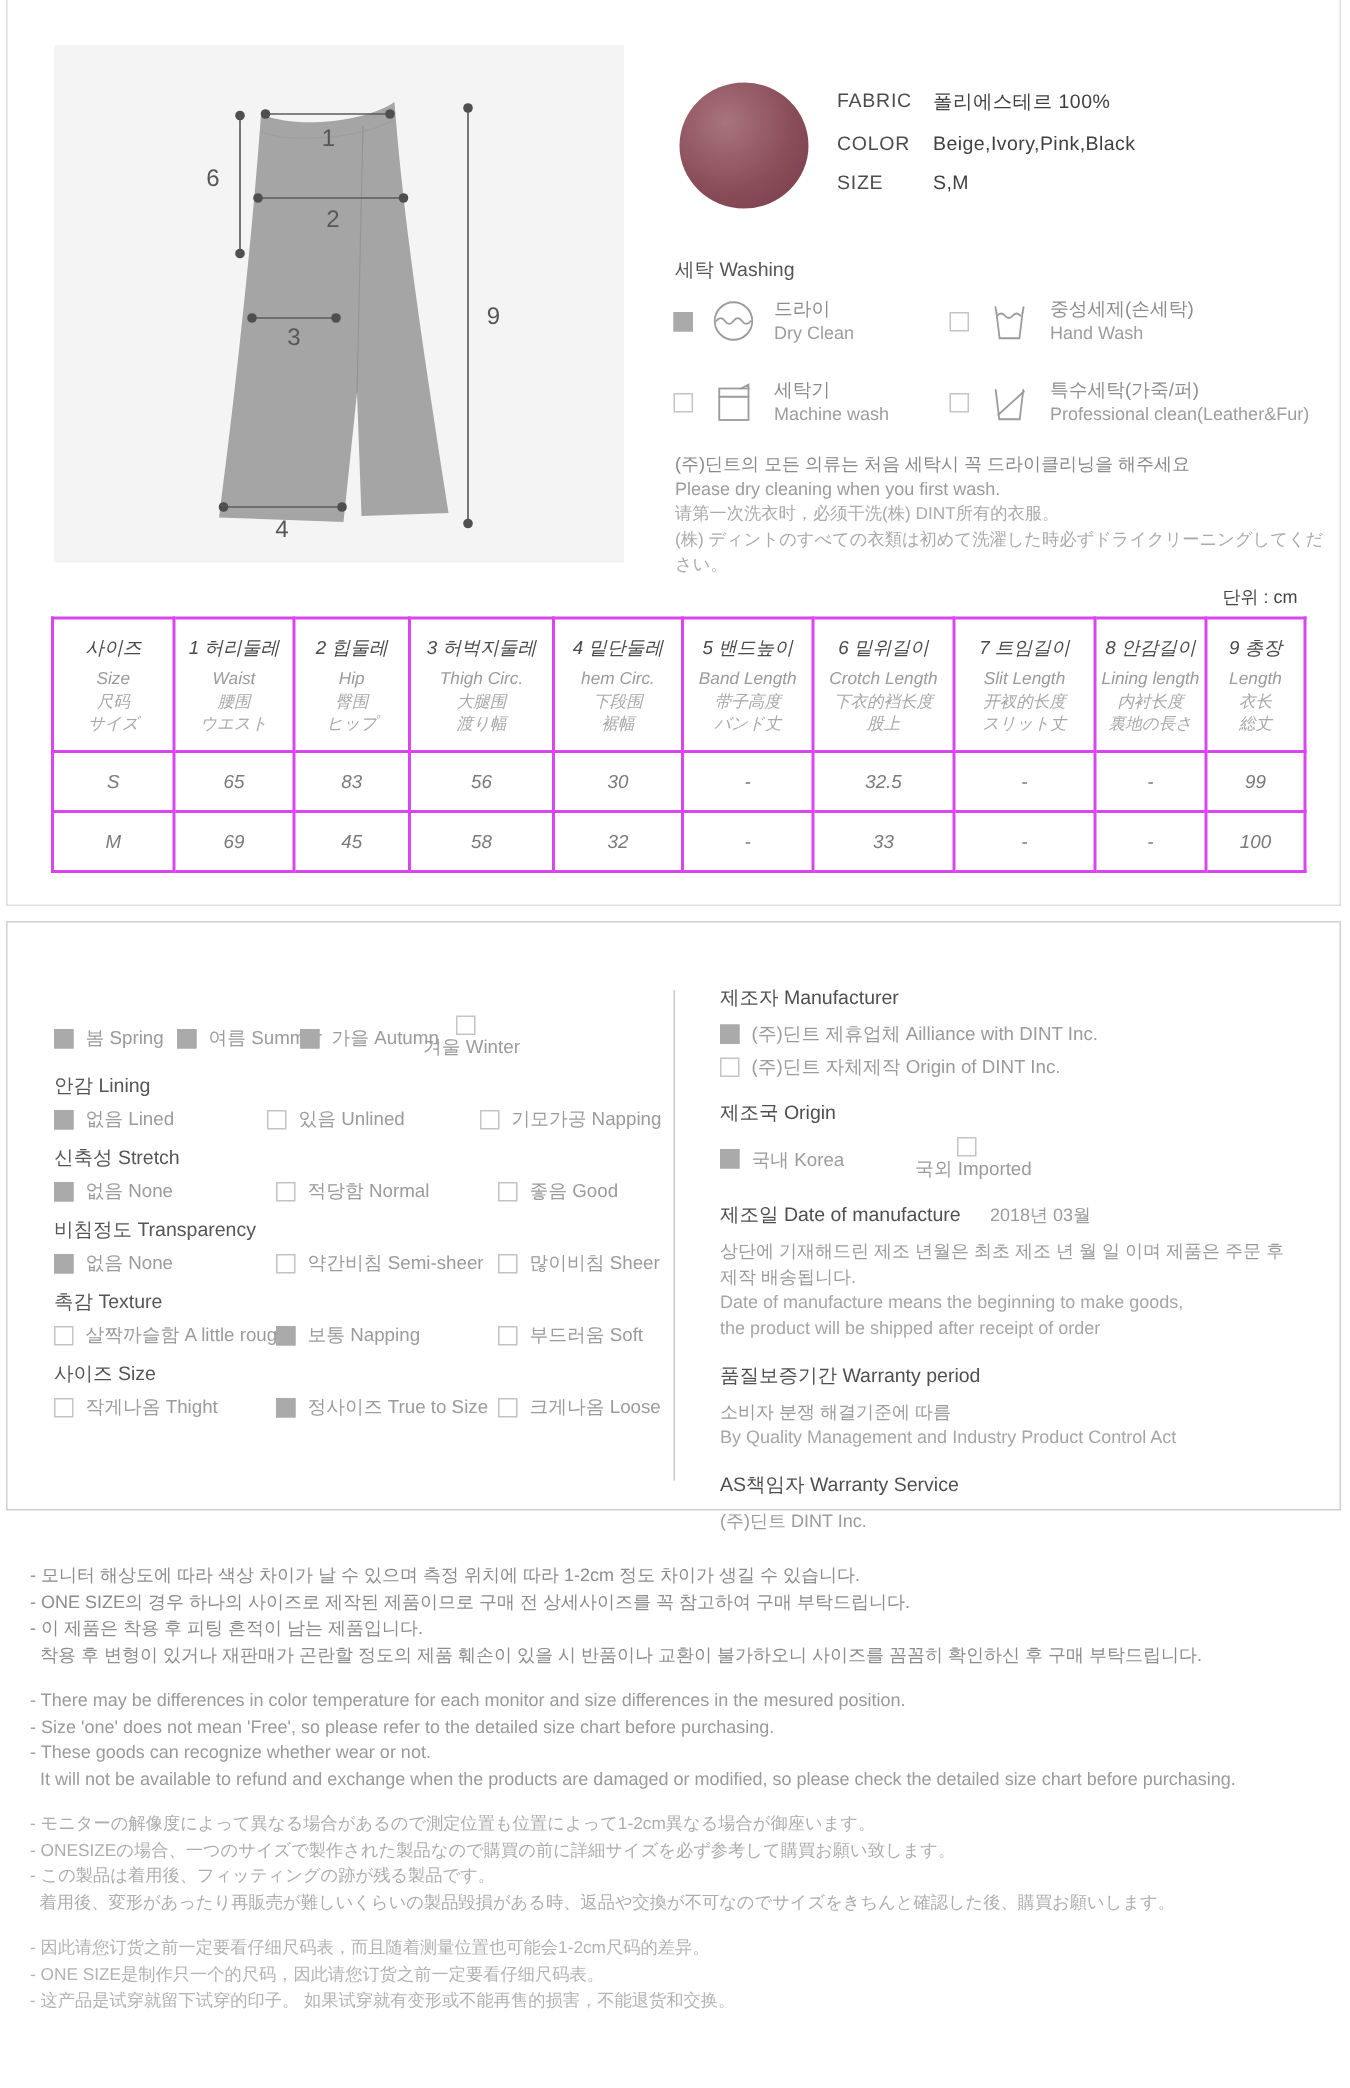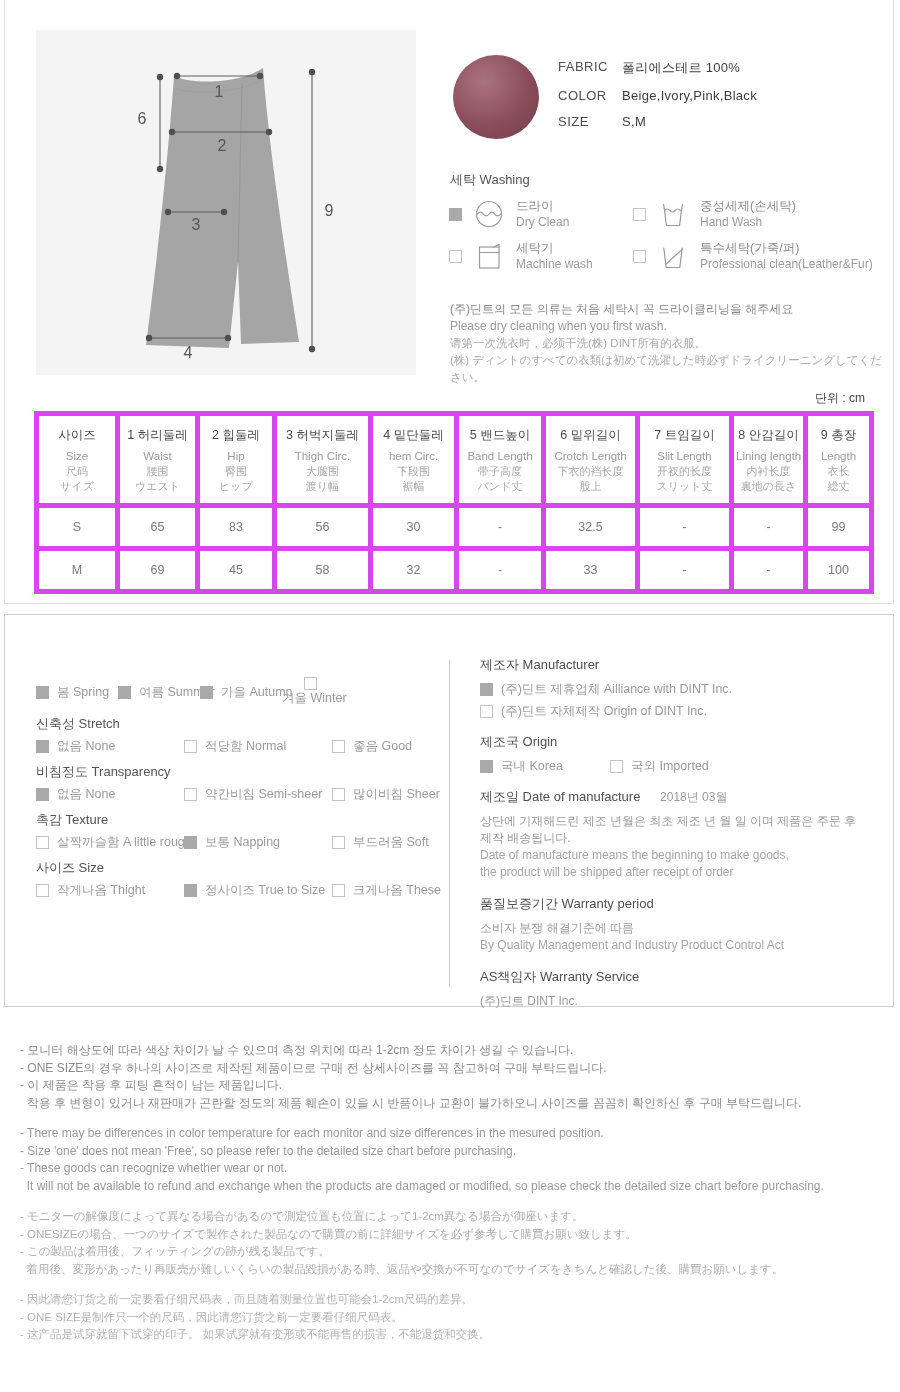--- a/index.html
+++ b/index.html
@@ -16,38 +16,38 @@
   .mlabel{font-size:16px;fill:#575757;font-family:"Liberation Sans","DejaVu Sans",sans-serif;}
 
   #swatch{position:absolute;left:448px;top:56px;width:86px;height:84px;border-radius:50%;}
   #product-rows{position:absolute;left:553px;top:60px;}
   .p-row{display:flex;margin-bottom:11px;}
   .p-label{width:64px;font-size:13px;color:#4d4d4d;letter-spacing:.5px;}
   .p-value{font-size:13px;color:#3f3f3f;letter-spacing:.3px;text-align:center;}
 
   #washing-title{position:absolute;left:445px;top:172px;font-size:13px;color:#555;}
   #washing-grid{position:absolute;left:444px;top:196px;width:446px;display:grid;
-                grid-template-columns:184px 262px;row-gap:4px;}
+                grid-template-columns:184px 262px;row-gap:16px;}
   .w-item{display:flex;align-items:center;}
   .w-cb{margin-right:9px;}
   .w-icon{flex:0 0 auto;margin-right:8px;}
   .w-ko{font-size:12.5px;color:#8d8d8d;line-height:16px;}
   .w-en{font-size:12px;color:#9d9d9d;line-height:16px;}
 
   #washing-notes{position:absolute;left:445px;top:302px;}
   .wn{line-height:17px;}
   .n0{font-size:12px;color:#8a8a8a;}
   .n1{font-size:12px;color:#9c9c9c;}
   .n2{font-size:11.5px;color:#aaaaaa;}
   .n3{font-size:11.5px;color:#aaaaaa;}
 
   #unit{position:absolute;right:28px;top:391px;font-size:12px;color:#454545;}
 
   #size-table{position:absolute;left:29px;top:412px;width:835px;border-collapse:collapse;table-layout:fixed;}
-  #size-table th,#size-table td{border:5px solid #d946ef;}
+  #size-table th,#size-table td{border:2px solid #d946ef;font-style:italic;}
   #size-table th{padding:11px 2px 9px;font-weight:normal;vertical-align:top;background:#fff;}
   .hl{text-align:center;white-space:nowrap;}
   .hl0{font-size:12.5px;color:#4a4a4a;margin-bottom:5px;}
   .hl1{font-size:11.5px;color:#9b9b9b;line-height:15px;}
   .hl2,.hl3{font-size:11px;color:#a8a8a8;line-height:15px;}
   #size-table td{height:36px;text-align:center;font-size:12.5px;color:#7a7a7a;}
 
   
   #section2{position:absolute;left:4px;top:614px;width:890px;height:393px;
             border:1px solid #cfcfcf;box-sizing:border-box;background:#fff;}
@@ -66,21 +66,21 @@
   .cb{display:inline-block;width:13px;height:13px;border:1px solid #c4c4c4;background:#fff;
       box-sizing:border-box;flex:0 0 auto;margin-right:8px;}
   .cb.on{background:#aaaaaa;border-color:#aaaaaa;}
 
   #mfg-col{position:absolute;left:475px;top:42px;width:390px;}
   .mtitle{font-size:13px;color:#4f4f4f;line-height:16px;margin-bottom:8px;}
   .mopt{display:flex;align-items:center;margin-bottom:6px;font-size:12.5px;color:#9b9b9b;line-height:16px;}
   .mgroup{margin-bottom:15px;}
   .origin-opts{display:flex;}
   .origin-opts .mopt{width:130px;margin-bottom:0;}
-  .origin-opts .mopt:last-child{width:auto;}
+  .origin-opts .mopt:last-child{width:auto;flex-direction:column;}
   .mvalue{font-size:12px;color:#9b9b9b;margin-left:16px;}
   .mline{font-size:12px;color:#9b9b9b;line-height:17px;}
   .mline.en{color:#a6a6a6;}
 
   
   #footnotes{position:absolute;left:20px;top:1042px;width:862px;}
   .note-group{margin-bottom:13px;}
   .note-line{white-space:pre-wrap;line-height:17.5px;}
   .g-ko .note-line{font-size:12px;color:#8c8c8c;}
   .g-en .note-line{font-size:12px;color:#9a9a9a;}
@@ -331,20 +331,37 @@
               <span class="cb on"></span>
               <span class="opt-label">가을 Autumn</span>
             </div>
             <div class="opt">
               <span class="cb"></span>
               <span class="opt-label">겨울 Winter</span>
             </div>
           </div>
         </div>
         <div class="attr-group">
+          <div class="attr-title">안감 Lining</div>
+          <div class="attr-opts">
+            <div class="opt">
+              <span class="cb on"></span>
+              <span class="opt-label">없음 Lined</span>
+            </div>
+            <div class="opt">
+              <span class="cb"></span>
+              <span class="opt-label">있음 Unlined</span>
+            </div>
+            <div class="opt">
+              <span class="cb"></span>
+              <span class="opt-label">기모가공 Napping</span>
+            </div>
+          </div>
+        </div>
+        <div class="attr-group">
           <div class="attr-title">신축성 Stretch</div>
           <div class="attr-opts">
             <div class="opt">
               <span class="cb on"></span>
               <span class="opt-label">없음 None</span>
             </div>
             <div class="opt">
               <span class="cb"></span>
               <span class="opt-label">적당함 Normal</span>
             </div>
@@ -394,21 +411,21 @@
             <div class="opt">
               <span class="cb"></span>
               <span class="opt-label">작게나옴 Thight</span>
             </div>
             <div class="opt">
               <span class="cb on"></span>
               <span class="opt-label">정사이즈 True to Size</span>
             </div>
             <div class="opt">
               <span class="cb"></span>
-              <span class="opt-label">크게나옴 These</span>
+              <span class="opt-label">크게나옴 Loose</span>
             </div>
           </div>
         </div>
       </div>
 
     <div id="mfg-col">
       <div class="mgroup">
         <div class="mtitle">제조자 Manufacturer</div>
         <div class="mopt">
           <span class="cb on"></span>

